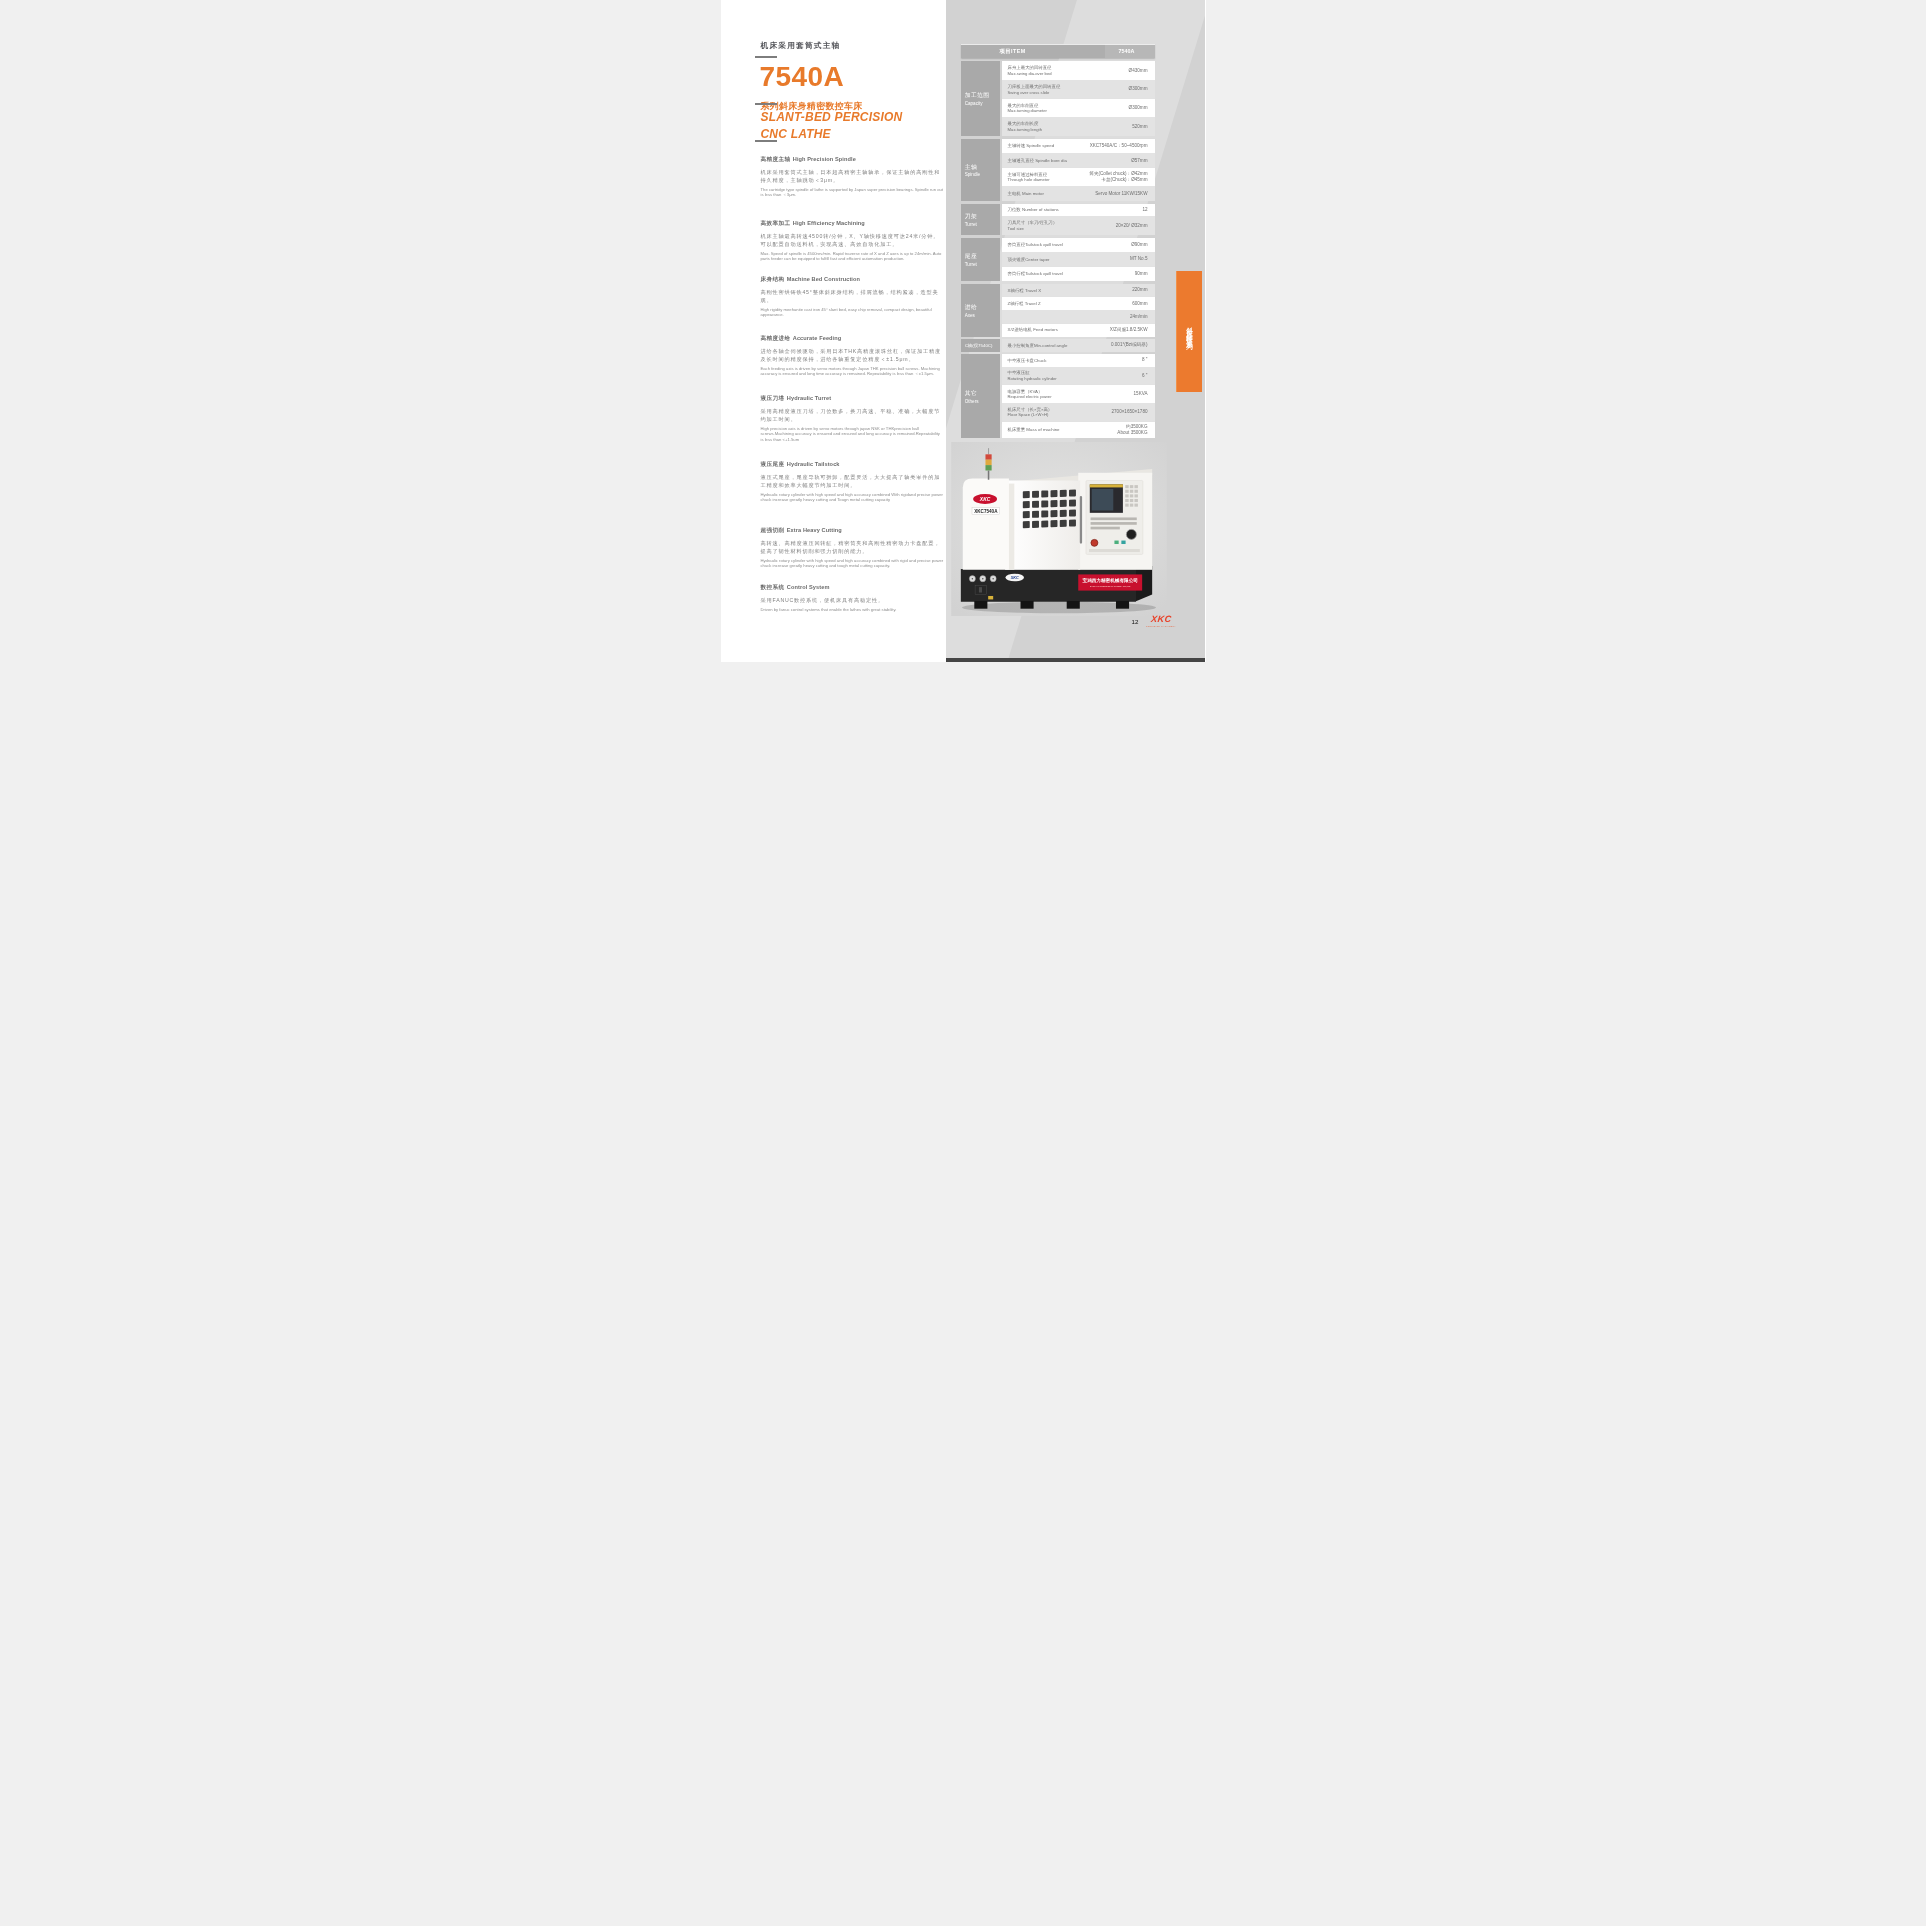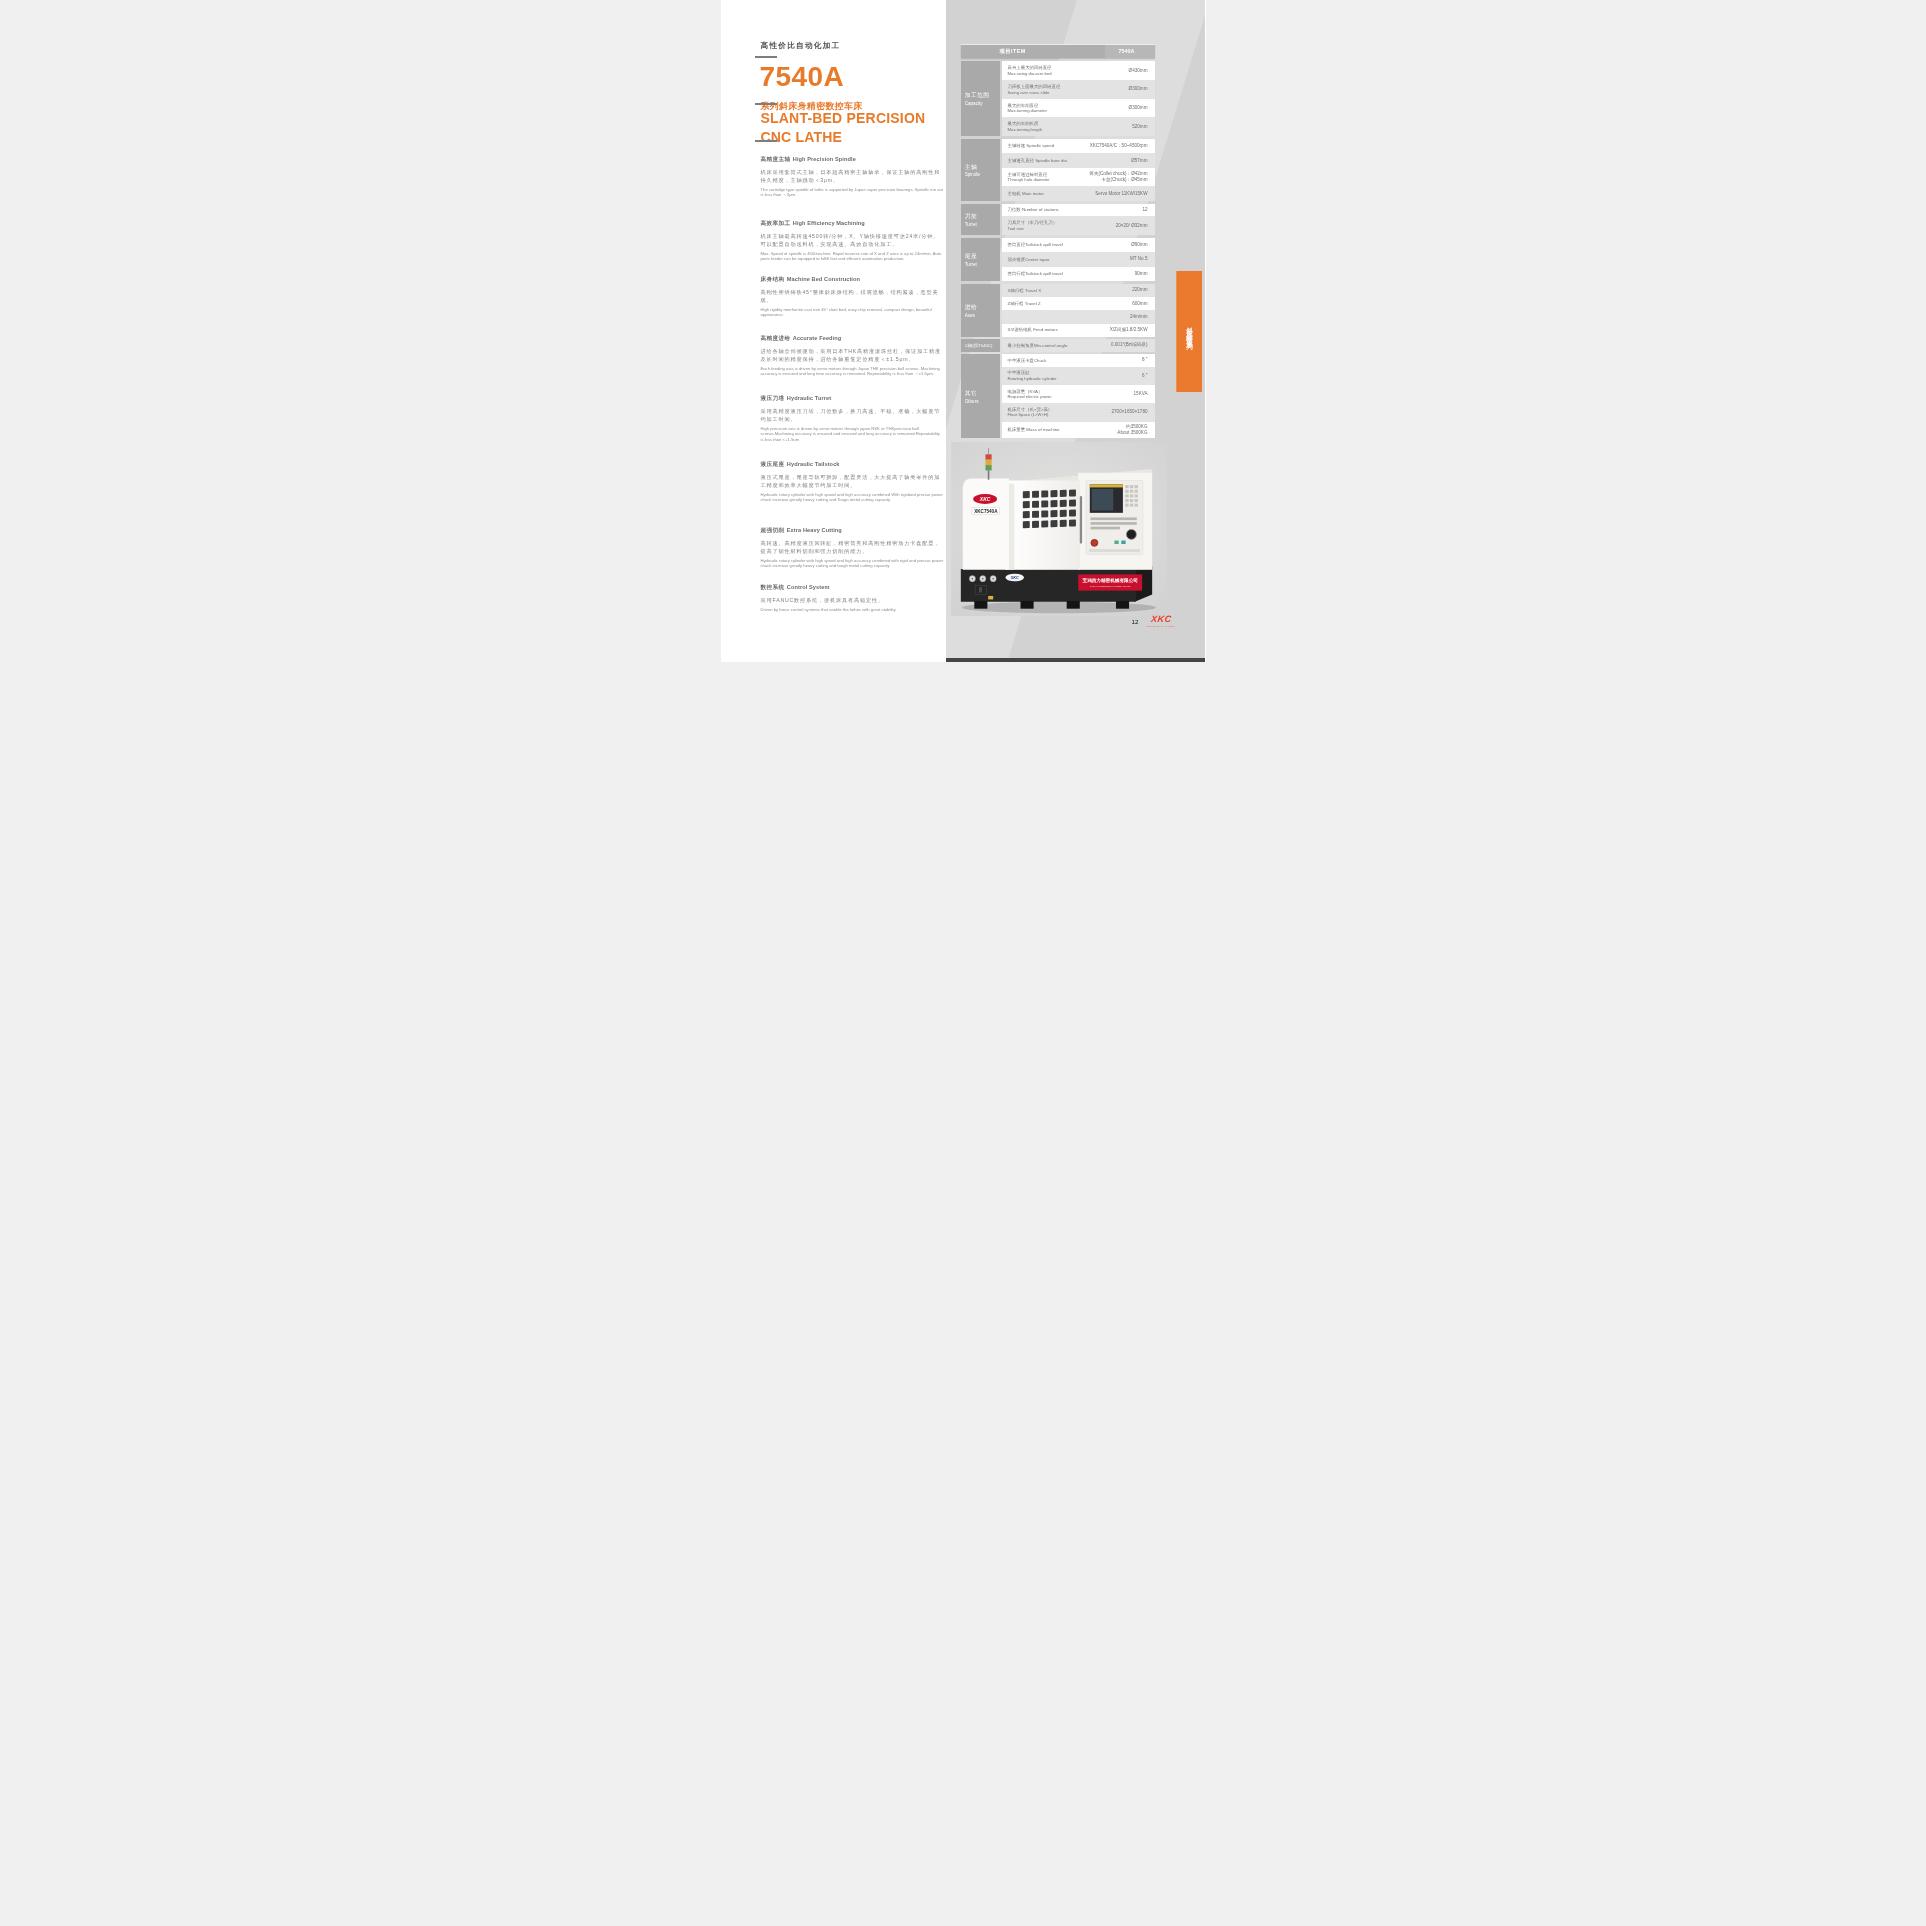--- a/index.html
+++ b/index.html
@@ -11,21 +11,21 @@
   .gray-panel .stripe{position:absolute;top:-100px;left:23px;width:127px;height:925px;
         background:rgba(255,255,255,.25);transform:rotate(17deg);}
   .bottom-accent{position:absolute;left:225px;top:658px;width:259px;height:3.9px;background:#454545;}
 
   
   .tagline{position:absolute;left:40px;top:41px;font-size:7.7px;font-weight:600;color:#54555a;letter-spacing:1.2px;}
   .divider{position:absolute;left:34px;width:22px;height:1.9px;background:#7d7d7d;}
   .d1{top:56px}.d2{top:103px}.d3{top:140px}
   .model-big{position:absolute;left:39px;top:63px;font-size:28px;font-weight:800;color:#e87a2b;line-height:1;letter-spacing:0.4px;}
   .series-cn{position:absolute;left:40px;top:100px;font-size:8.9px;font-weight:700;color:#e87a2b;letter-spacing:0.4px;}
-  .series-en{position:absolute;left:40px;top:109px;font-size:14px;font-weight:700;color:#e87a2b;line-height:1.38;letter-spacing:0.2px;}
+  .series-en{position:absolute;left:40px;top:109px;font-size:12px;font-weight:700;color:#e87a2b;line-height:1.38;letter-spacing:0.2px;font-style:italic;}
 
   
   #features{position:absolute;left:40px;top:0;width:183px;height:662px;}
   .feature{position:absolute;left:0;width:183px;}
   .feature h3{margin:0;font-size:5.6px;font-weight:700;color:#6b6b6b;letter-spacing:0.1px;}
   .feature h3 .cn{letter-spacing:0.4px;margin-right:2.3px;}
   .feature p{margin:0;}
   .feature .cn-body{margin-top:3.5px;font-size:5.2px;color:#7e7e7e;line-height:1.6;letter-spacing:0.8px;}
   .feature .en-body{margin-top:2.7px;font-size:4.2px;color:#8d8d8d;line-height:1.34;}
 
@@ -68,21 +68,21 @@
 </style>
 </head>
 <body>
 
 <div class="page">
 
   <div class="gray-panel">
     <div class="stripe"></div>
   </div>
 
-  <div class="tagline">高性价比自动化加工</div>
+  <div class="tagline">机床采用套筒式主轴</div>
   <div class="divider d1"></div>
   <div class="model-big">7540A</div>
   <div class="series-cn">系列斜床身精密数控车床</div>
   <div class="divider d2"></div>
   <div class="series-en">
     <div>SLANT-BED PERCISION</div>
     <div>CNC LATHE</div>
   </div>
   <div class="divider d3"></div>
 

